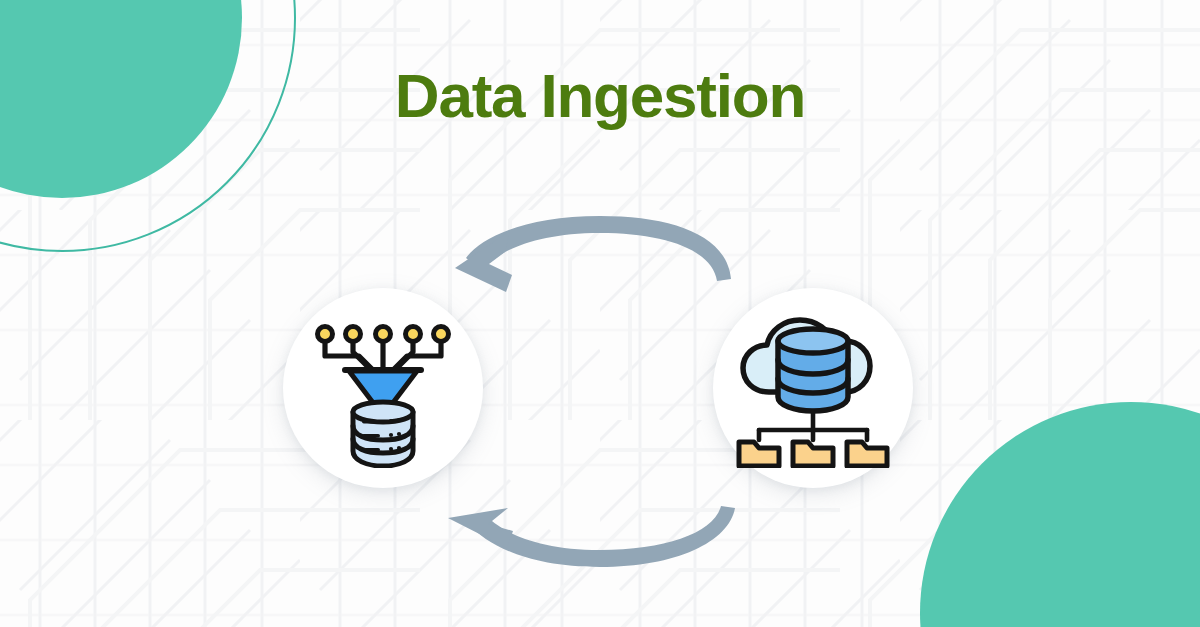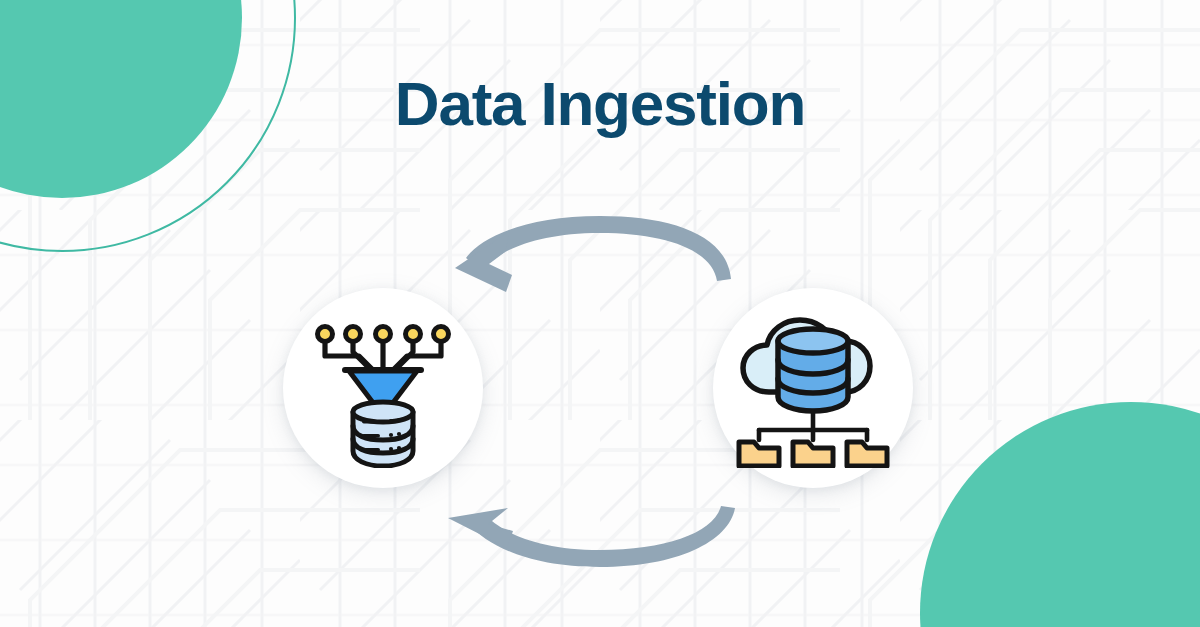--- a/index.html
+++ b/index.html
@@ -39,26 +39,26 @@
   
   .title-wrap {
     position: absolute;
     left: 0;
     top: 54px;
     width: 1200px;
     text-align: center;
   }
   .page-title {
     display: inline-block;
-    margin: 16px;
+    margin: 8px;
     font-family: "Liberation Sans", sans-serif;
     font-size: 62px;
     font-weight: bold;
     letter-spacing: -1.2px;
-    color: #0c4a6e;
+    color: #4d7c0f;
     line-height: 1.1;
   }
 
   
   .arrows-layer {
     position: absolute;
     inset: 0;
     width: 1200px;
     height: 627px;
   }

